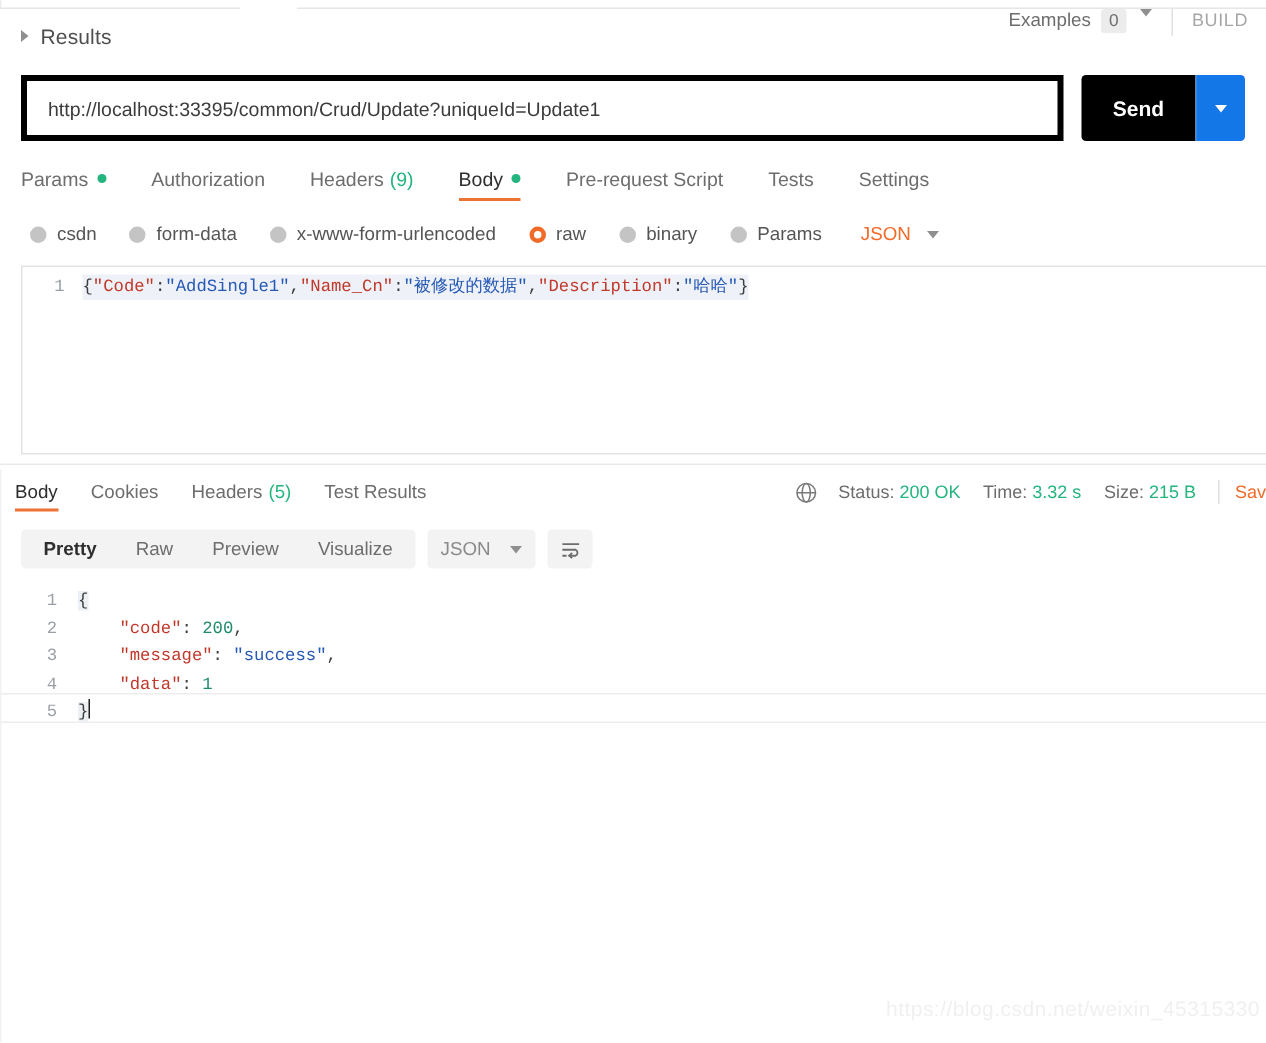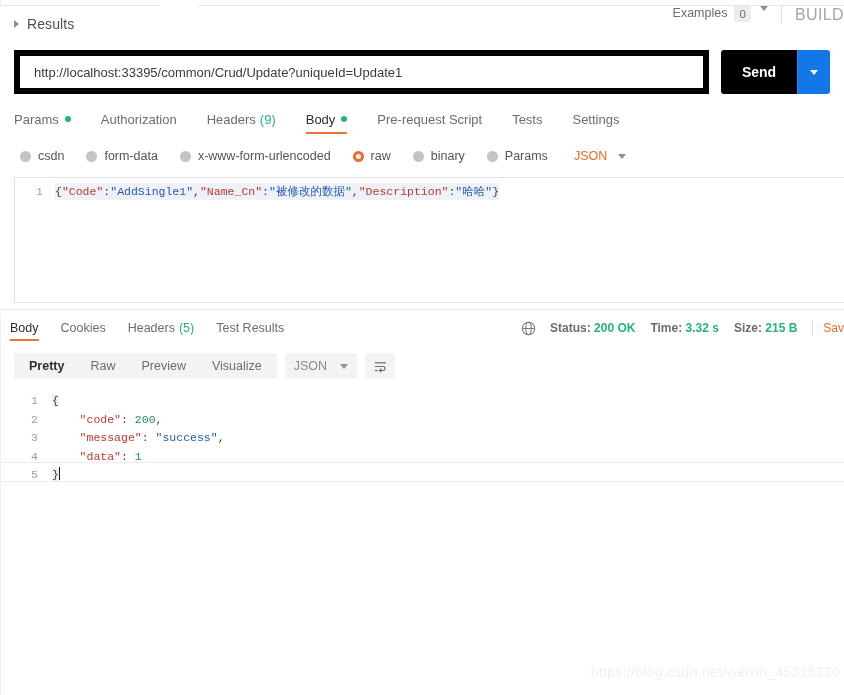--- a/index.html
+++ b/index.html
@@ -46,21 +46,21 @@
     margin-left: 7px; background: #ececec; color: #6d6d6d;
     font-size: 11.5px; padding: 1px 5px; border-radius: 2px; line-height: 14px;
   }
   .caret-down {
     width: 0; height: 0; margin-left: 9px;
     border-top: 5px solid #8f8f8f;
     border-left: 4px solid transparent;
     border-right: 4px solid transparent;
   }
   .vdiv { width: 1px; height: 18px; background: #e0e0e0; margin: 0 13px; }
-  .build-label { font-size: 16px; color: #a6a6a6; letter-spacing: .4px; padding-right: 0; }
+  .build-label { font-size: 12px; color: #a6a6a6; letter-spacing: .4px; padding-right: 12px; }
 
   
   .url-row {
     position: absolute; top: 50px; left: 14px;
     width: 816px; height: 44px;
     display: flex; align-items: stretch;
   }
   .method-box {
     width: 115px; height: 44px;
     border: 1px solid #e0e0e0; border-right: none;
@@ -70,21 +70,21 @@
   }
   .method-text { font-size: 13px; color: #3c3c3c; }
   .method-caret {
     width: 0; height: 0;
     border-top: 5px solid #9a9a9a;
     border-left: 4px solid transparent;
     border-right: 4px solid transparent;
   }
   .url-box {
     flex: 1; height: 44px;
-    border: 6px solid #000000;
+    border: 4px solid #000000;
     background: #ffffff;
     display: flex; align-items: center;
     padding: 0 14px;
     font-size: 13px; color: #3c3c3c;
     overflow: hidden; white-space: nowrap;
   }
   .send-wrap { display: flex; margin-left: 12px; height: 44px; }
   .send-btn {
     width: 76px; height: 44px; background: #000000; color: #fff;
     display: flex; align-items: center; justify-content: center;
@@ -194,21 +194,21 @@
   }
   .stab.active { color: #2e2e2e; }
   .stab.active::after {
     content: ""; position: absolute; left: 0; right: 0; bottom: -1px;
     height: 2px; background: #ef7235;
   }
   .resp-meta {
     margin-left: auto; display: flex; align-items: center; padding-right: 0;
   }
   .globe-icon { margin-right: 14px; display: flex; align-items: center; }
-  .meta-item { font-size: 12px; color: #6d6d6d; margin-right: 15px; white-space: nowrap; font-weight: bold; }
+  .meta-item { font-size: 12px; color: #6d6d6d; margin-right: 15px; white-space: nowrap; }
   .meta-val { color: #24b47e; }
   .meta-sep { width: 1px; height: 16px; background: #e0e0e0; margin-right: 10px; }
   .save-resp { font-size: 12px; color: #f06a28; white-space: nowrap; }
 
   
   .resp-toolbar {
     position: absolute; top: 352px; left: 14px;
     width: 816px; height: 28px;
     display: flex; align-items: center;
   }

